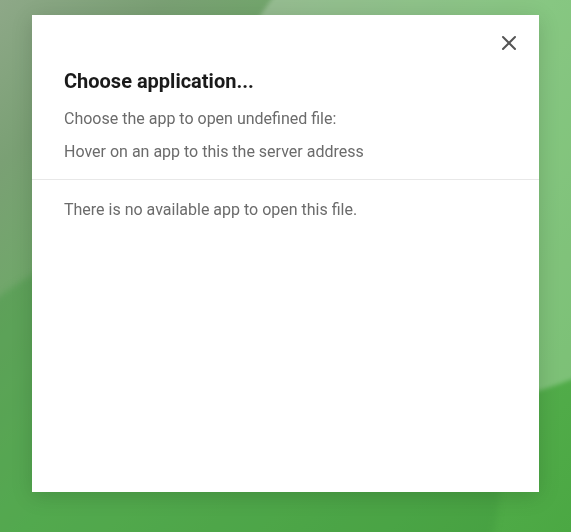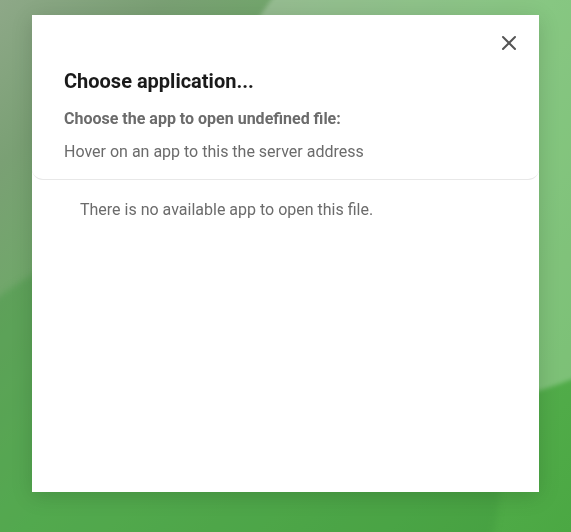--- a/index.html
+++ b/index.html
@@ -47,21 +47,20 @@
       background: #ffffff;
       box-shadow: 0 4px 20px rgba(0, 0, 0, 0.15);
       z-index: 10;
       display: flex;
       flex-direction: column;
     }
     .dialog-header {
       position: relative;
       padding: 24px 32px 18px 32px;
       border-bottom: 1px solid #e8e8e8;
-      border-radius: 11px;
     }
     .close-btn {
       position: absolute;
       top: 14px;
       right: 16px;
       width: 28px;
       height: 28px;
       display: flex;
       align-items: center;
       justify-content: center;
@@ -78,29 +77,29 @@
       font-size: 20px;
       font-weight: 700;
       color: #1a1a1a;
       margin-top: 30px;
       margin-bottom: 16px;
     }
     .dialog-subtitle {
       font-size: 16px;
       color: #6b6b6b;
       margin-bottom: 14px;
-      font-weight: 700;
+      font-weight: 400;
     }
     .dialog-hint {
       font-size: 16px;
       color: #6b6b6b;
       font-weight: 400;
     }
     .dialog-body {
-      padding: 20px 48px;
+      padding: 20px 32px;
       flex: 1;
     }
     .empty-message {
       font-size: 16px;
       color: #6b6b6b;
       font-weight: 400;
     }
   </style>
 </head>
 <body>

